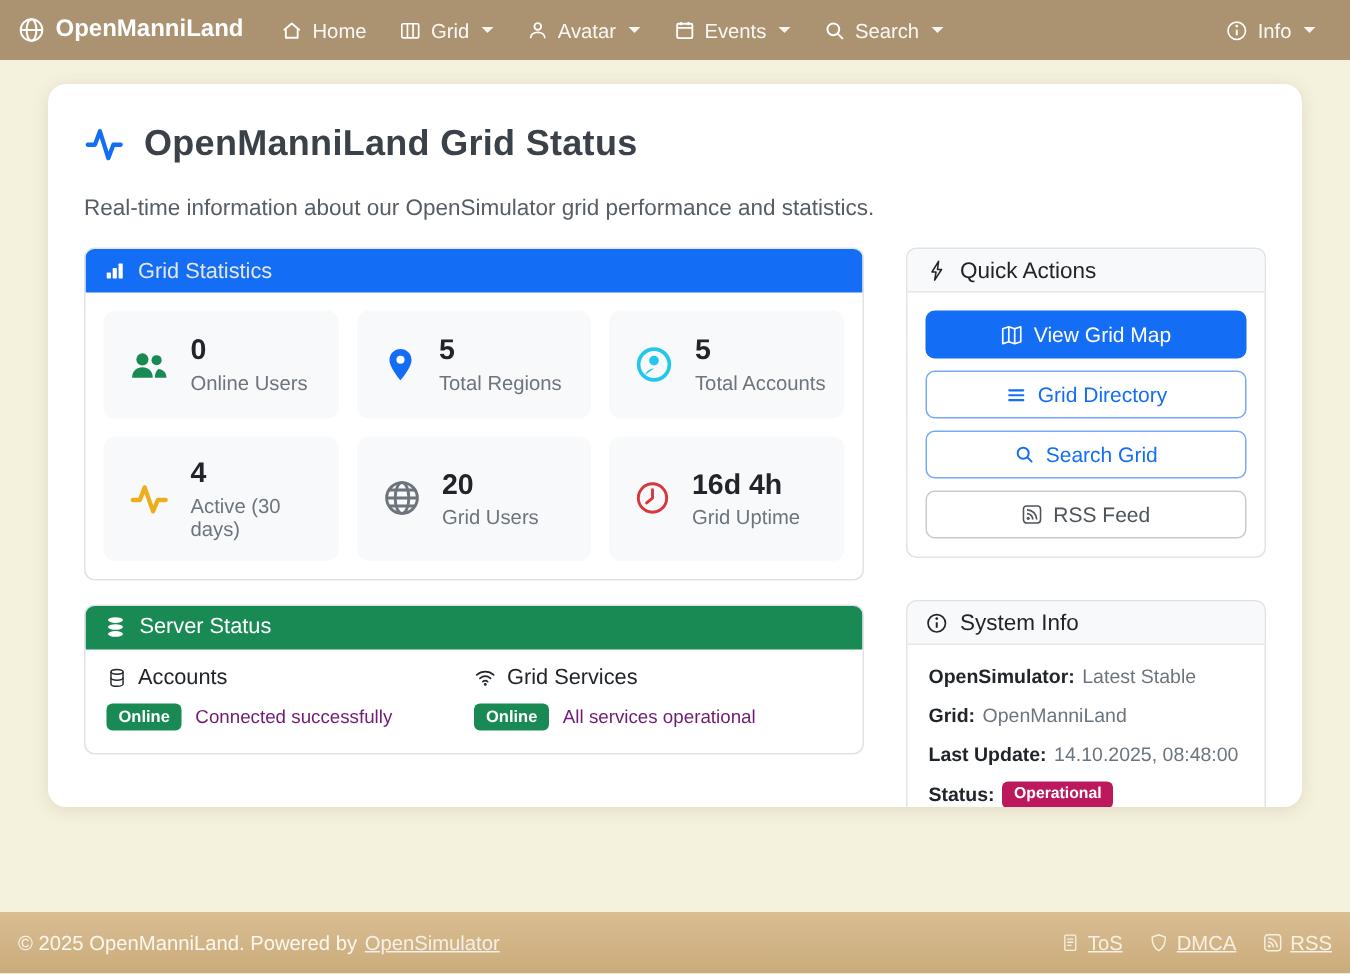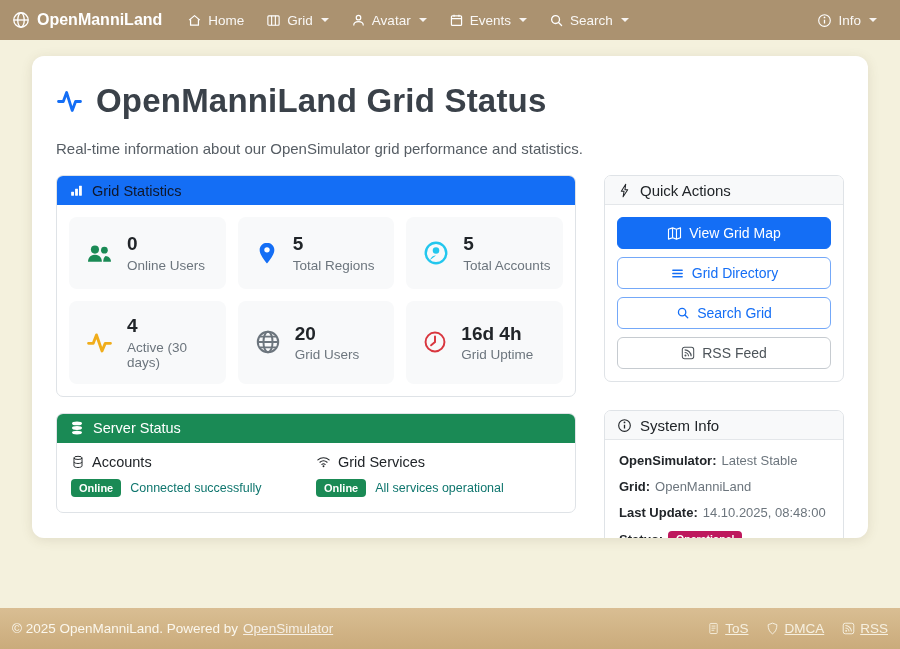--- a/index.html
+++ b/index.html
@@ -21,46 +21,46 @@
   .nav-right { margin-left:auto; }
   .caret { width:0; height:0; border-left:4px solid transparent; border-right:4px solid transparent; border-top:4px solid rgba(255,255,255,.9); display:inline-block; margin-left:2px; }
   .ic { display:inline-flex; align-items:center; justify-content:center; flex:0 0 auto; }
   
   main { flex:1; }
   .card {
     width:836px; height:482px; margin:16px auto 0; background:#fff;
     border-radius:12px; box-shadow:0 2px 12px rgba(90,80,50,.13);
     padding:26px 24px 24px; overflow:hidden;
   }
-  .page-title { display:flex; align-items:center; gap:13px; font-size:33px; font-weight:600; color:#3a4149; margin:0 0 20px; letter-spacing:.2px;text-align:center; }
+  .page-title { display:flex; align-items:center; gap:13px; font-size:24px; font-weight:600; color:#3a4149; margin:0 0 20px; letter-spacing:.2px;text-align:center; }
   .subtitle { font-size:15px; color:#565d64; margin:0 0 18px; }
   .cols { display:flex; gap:28px; }
   .left-col { flex:0 0 520px; width:520px; }
   .right-col { flex:1; }
   
   .panel { border:1px solid #dfe3e7; border-radius:7px; background:#fff; overflow:hidden; }
   .mb16 { margin-bottom:16px; }
   .mb28 { margin-bottom:28px; }
   .panel-header { padding:5px 12px; min-height:29px; font-size:14.5px; display:flex; align-items:center; gap:8px; }
-  .panel-header.blue  { background:#146ef5; color:#0f172a; }
+  .panel-header.blue  { background:#146ef5; color:#e5e5e5; }
   .panel-header.green { background:#1a8a55; color:#fff; }
   .panel-header.light { background:#f8f9fa; color:#212529; border-bottom:1px solid #e4e7ea; font-size:15px; }
   
   .stats-grid { display:grid; grid-template-columns:repeat(3,1fr); gap:12px; padding:12px; }
   .stat-card { background:#f8f9fa; border-radius:8px; padding:14px 12px 14px 17px; display:flex; align-items:center; gap:14px; min-height:72px; }
   .stat-value { font-size:19px; font-weight:bold; color:#212529; line-height:1.2; }
   .stat-label { font-size:13.5px; color:#6c757d; margin-top:2px; }
   .c-green{color:#1a8a55} .c-blue{color:#146ef5} .c-cyan{color:#23c7ee}
   .c-amber{color:#f0ad1b} .c-gray{color:#6c757d} .c-red{color:#d9363e}
   
   .services { display:grid; grid-template-columns:1fr 1fr; padding:11px 14px 15px; }
   .service-name { display:flex; align-items:center; gap:7px; font-size:14.5px; color:#212529; margin-bottom:9px; }
   .service-row { display:flex; align-items:center; }
   .badge { background:#1a8a55; color:#fff; font-size:11px; font-weight:bold; padding:3px 8px; border-radius:4px; display:inline-block; line-height:1.1; }
-  .service-desc { font-size:12.5px; color:#0f766e; margin-left:9px; }
+  .service-desc { font-size:12.5px; color:#701a75; margin-left:9px; }
   
   .qa-body { padding:12px; display:flex; flex-direction:column; gap:8px; }
   .btn { display:flex; align-items:center; justify-content:center; gap:7px; height:32px; width:100%;
          border-radius:6px; font-size:14px; font-family:inherit; cursor:pointer; border:1px solid transparent; background:#fff; }
   .btn.primary { background:#146ef5; color:#fff; border-color:#146ef5; }
   .btn.outline-primary { color:#146ef5; border-color:#74a8f8; }
   .btn.outline-secondary { color:#4d545a; border-color:#c6cbd0; }
   
   .si-body { padding:13px 14px 8px; font-size:13px; color:#6c757d; }
   .si-row { margin-bottom:11px; display:flex; align-items:center; gap:5px; }

